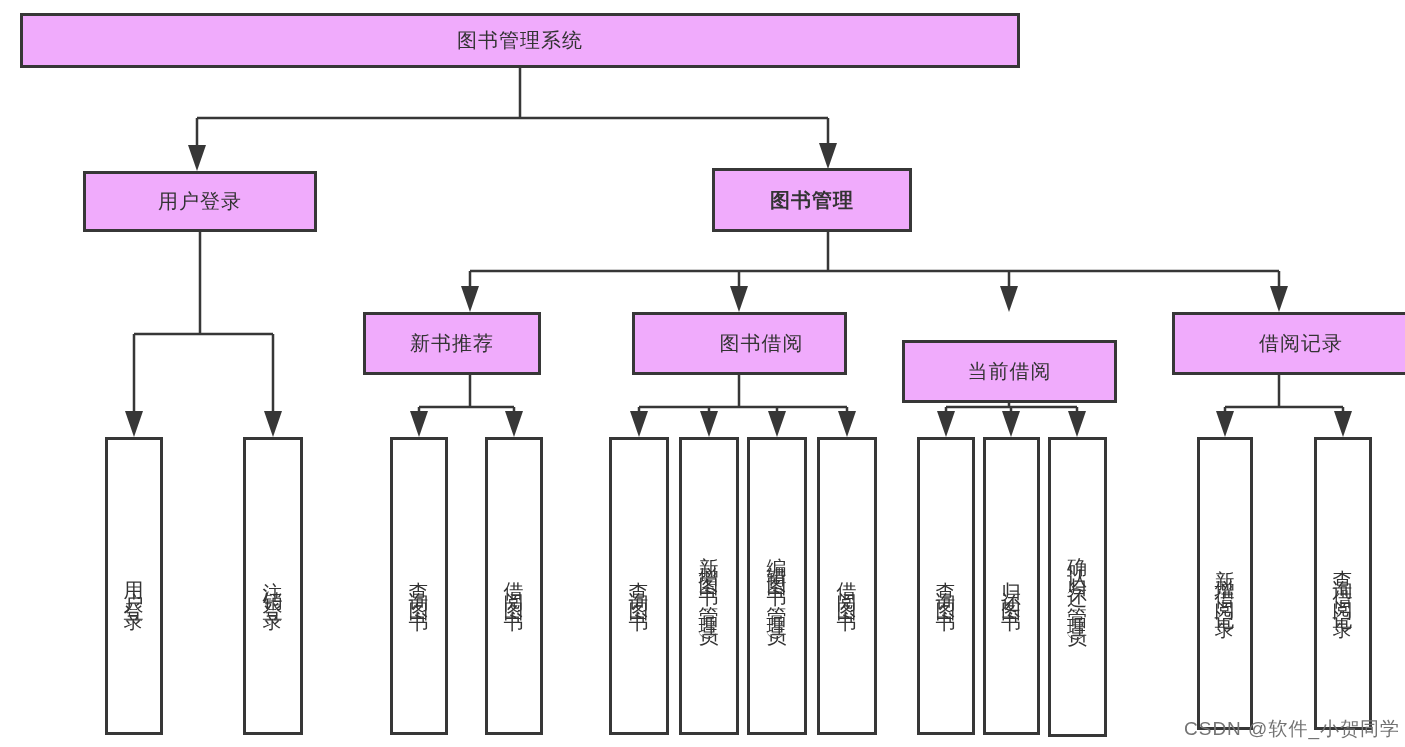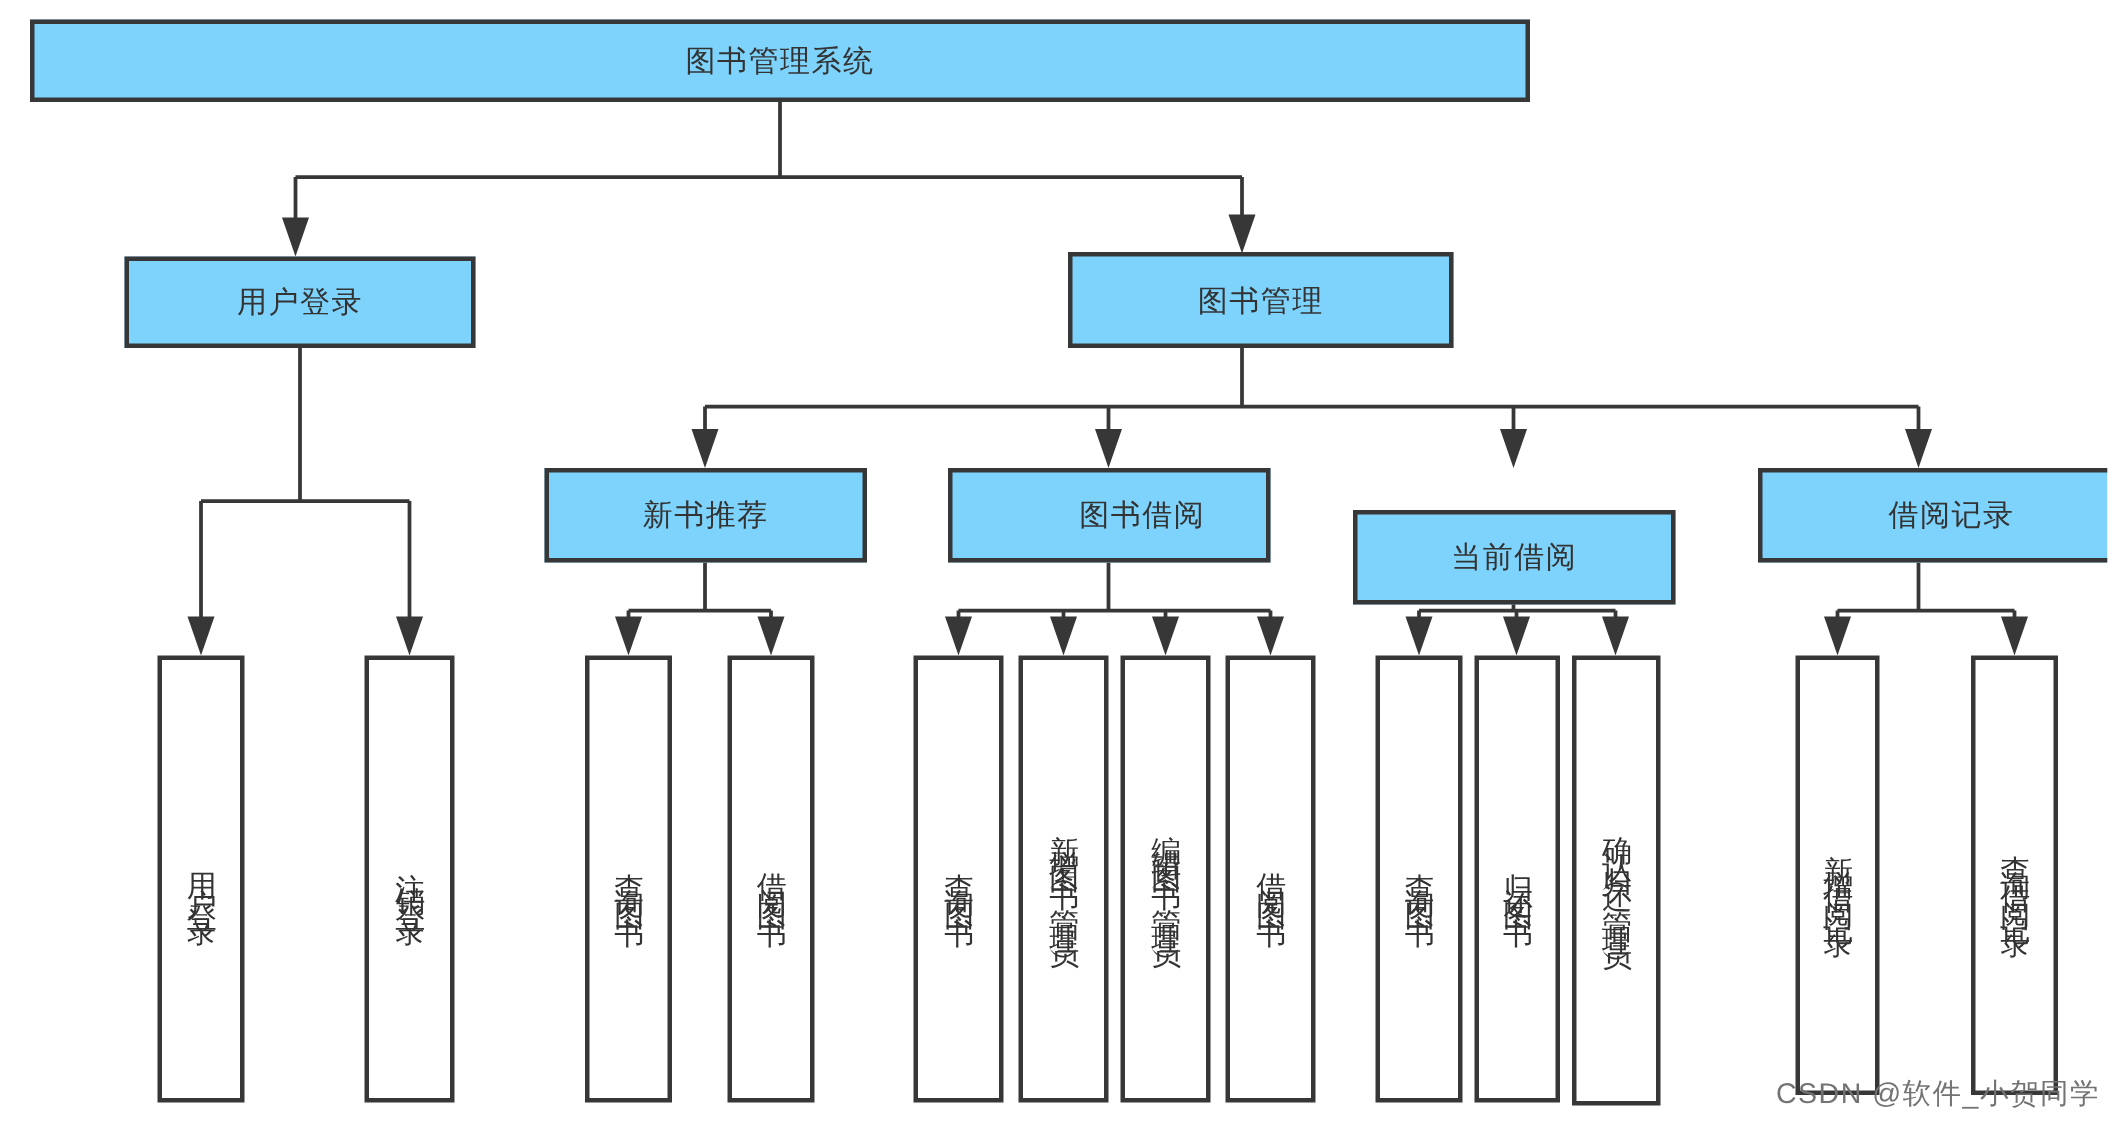--- a/index.html
+++ b/index.html
@@ -13,21 +13,21 @@
   }
   svg.wires {
     position: absolute;
     left: 0; top: 0;
     width: 1405px; height: 747px;
   }
   .nodebox {
     position: absolute;
     box-sizing: border-box;
     border: 3px solid #373737;
-    background: #7dd3fc;
+    background: #f0abfc;
     display: flex;
     align-items: center;
     justify-content: center;
     color: #333333;
     font-size: 20px;
     letter-spacing: 1px;
   }
   .nodebox.root { border-width: 3px; }
   .leafbox {
     position: absolute;
@@ -108,25 +108,25 @@
     </g>
   </svg>
 
   <div class="nodebox root" style="left:20px; top:13px; width:1000px; height:55px;">
     <span>图书管理系统</span>
   </div>
 
   <div class="nodebox" style="left:83px; top:171px; width:234px; height:61px;">
     <span>用户登录</span>
   </div>
-  <div class="nodebox" style="left:712px; top:168px; width:257px; height:64px;">
+  <div class="nodebox" style="left:712px; top:168px; width:200px; height:64px;font-weight:bold;">
     <span>图书管理</span>
   </div>
 
-  <div class="nodebox" style="left:363px; top:312px; width:215px; height:63px;">
+  <div class="nodebox" style="left:363px; top:312px; width:178px; height:63px;">
     <span>新书推荐</span>
   </div>
   <div class="nodebox" style="left:632px; top:312px; width:215px; height:63px;padding-left:44px;">
     <span>图书借阅</span>
   </div>
   <div class="nodebox" style="left:902px; top:312px; width:215px; height:63px;margin-top:28px;">
     <span>当前借阅</span>
   </div>
   <div class="nodebox" style="left:1172px; top:312px; width:258px; height:63px;">
     <span>借阅记录</span>

